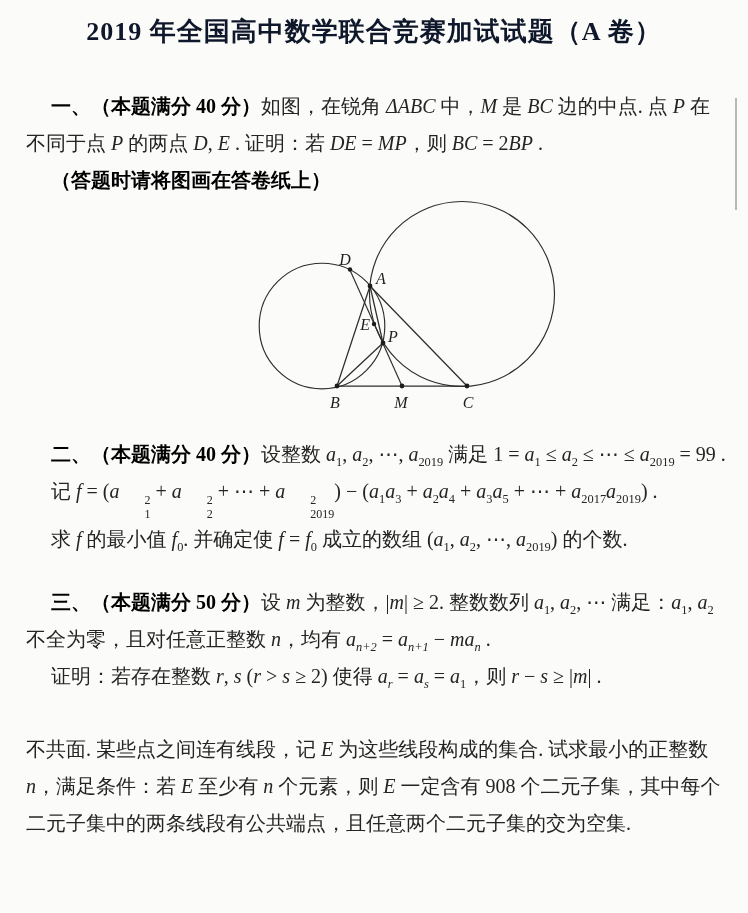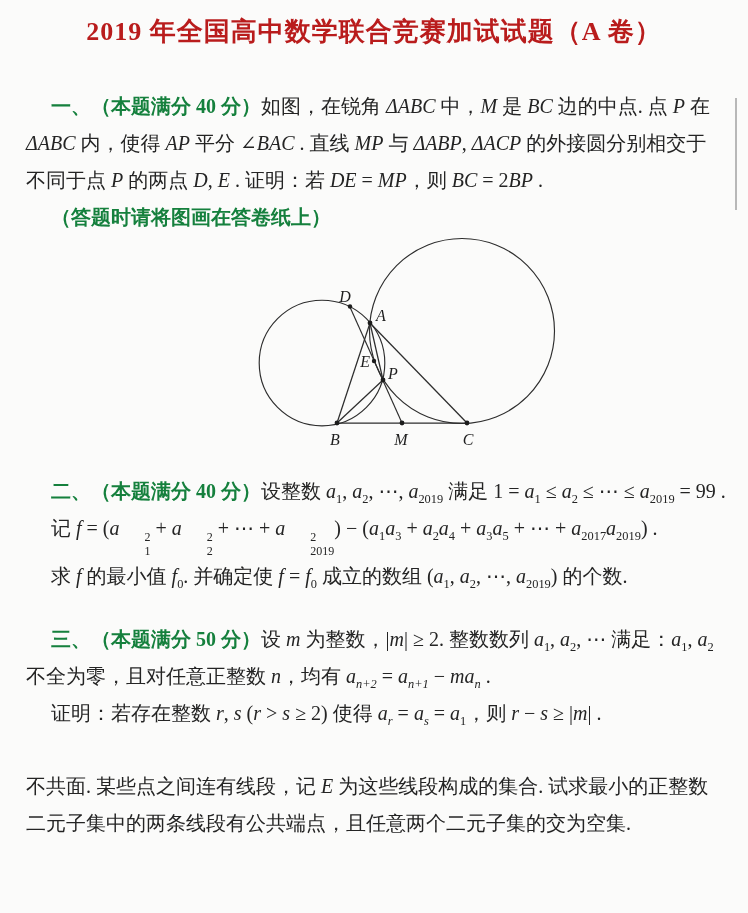--- a/index.html
+++ b/index.html
@@ -10,37 +10,37 @@
     font-family:"Liberation Serif","DejaVu Serif",serif;
     color:#222;
     position:relative;
   }
   .page{width:748px;height:913px;position:relative;}
   .title{
     padding-top:14px;
     text-align:center;
     font-size:26px;
     font-weight:bold;
-    color:#b91c1c;
+    color:#0f172a;
     letter-spacing:1px;
     line-height:36px;
   }
   .content{padding:0 22px 0 26px;font-size:20px;}
   .problem{margin:0;}
   .problem.p1{margin-top:38px;}
   .problem.p2{margin-top:13px;}
   .problem.p3{margin-top:26px;}
   .problem.p4{margin-top:36px;}
   .tline{
     line-height:37px;
     white-space:nowrap;
     color:#242424;
   }
   .tline.indent{text-indent:25px;}
-  .bold{font-weight:bold;color:#15803d;}
+  .bold{font-weight:bold;color:#000000;}
   .mi{
     font-family:"Liberation Serif","DejaVu Serif",serif;
     font-style:italic;
   }
   sub{
     font-size:0.62em;
     line-height:0;
     font-style:normal;
     font-family:"Liberation Serif","DejaVu Serif",serif;
   }
@@ -77,21 +77,20 @@
 
 <div class="page">
 
   <div class="title">2019 年全国高中数学联合竞赛加试试题（A 卷）</div>
 
   <div class="content">
 
     <section class="problem p1">
       <div>
           <div class="tline indent"><span class="bold">一、（本题满分 40 分）</span><span>如图，在锐角 </span><span class="mi">ΔABC</span><span> 中，</span><span class="mi">M</span><span> 是 </span><span class="mi">BC</span><span> 边的中点. 点 </span><span class="mi">P</span><span> 在</span></div>
-          <div class="tline"><span class="mi">ΔABC</span><span> 内，使得 </span><span class="mi">AP</span><span> 平分 ∠</span><span class="mi">BAC</span><span> . 直线 </span><span class="mi">MP</span><span> 与 </span><span class="mi">ΔABP</span><span>, </span><span class="mi">ΔACP</span><span> 的外接圆分别相交于</span></div>
           <div class="tline"><span>不同于点 </span><span class="mi">P</span><span> 的两点 </span><span class="mi">D</span><span>, </span><span class="mi">E</span><span> . 证明：若 </span><span class="mi">DE</span><span> = </span><span class="mi">MP</span><span>，则 </span><span class="mi">BC</span><span> = 2</span><span class="mi">BP</span><span> .</span></div>
           <div class="tline indent"><span class="bold">（答题时请将图画在答卷纸上）</span></div>
         </div>
       <figure class="fig">
         <svg class="figsvg" width="748" height="232" viewBox="0 228 748 232">
 
           <circle class="st" cx="296" cy="363" r="62.8"></circle>
           <circle class="st" cx="436" cy="331" r="92.5"></circle>
 
           <path class="ln" d="M311 423 L441 423"></path>
@@ -141,20 +140,21 @@
       <div>
           <div class="tline indent"><span class="bold">三、（本题满分 50 分）</span><span>设 </span><span class="mi">m</span><span> 为整数，|</span><span class="mi">m</span><span>| ≥ 2. 整数数列 </span><span class="mi">a</span><sub>1</sub><span>, </span><span class="mi">a</span><sub>2</sub><span>, ⋯ 满足：</span><span class="mi">a</span><sub>1</sub><span>, </span><span class="mi">a</span><sub>2</sub></div>
           <div class="tline"><span>不全为零，且对任意正整数 </span><span class="mi">n</span><span>，均有 </span><span class="mi">a</span><sub class="mi">n+2</sub><span> = </span><span class="mi">a</span><sub class="mi">n+1</sub><span> − </span><span class="mi">ma</span><sub class="mi">n</sub><span> .</span></div>
           <div class="tline indent"><span>证明：若存在整数 </span><span class="mi">r</span><span>, </span><span class="mi">s</span><span> (</span><span class="mi">r</span><span> &gt; </span><span class="mi">s</span><span> ≥ 2) 使得 </span><span class="mi">a</span><sub class="mi">r</sub><span> = </span><span class="mi">a</span><sub class="mi">s</sub><span> = </span><span class="mi">a</span><sub>1</sub><span>，则 </span><span class="mi">r</span><span> − </span><span class="mi">s</span><span> ≥ |</span><span class="mi">m</span><span>| .</span></div>
         </div>
     </section>
 
     <section class="problem p4">
       <div>
           <div class="tline"><span>不共面. 某些点之间连有线段，记 </span><span class="mi">E</span><span> 为这些线段构成的集合. 试求最小的正整数</span></div>
+          <div class="tline"><span class="mi">n</span><span>，满足条件：若 </span><span class="mi">E</span><span> 至少有 </span><span class="mi">n</span><span> 个元素，则 </span><span class="mi">E</span><span> 一定含有 908 个二元子集，其中每个</span></div>
           <div class="tline"><span>二元子集中的两条线段有公共端点，且任意两个二元子集的交为空集.</span></div>
         </div>
     </section>
 
   </div>
 
   <div class="scan-line"></div>
 </div>
 
 </body></html>

